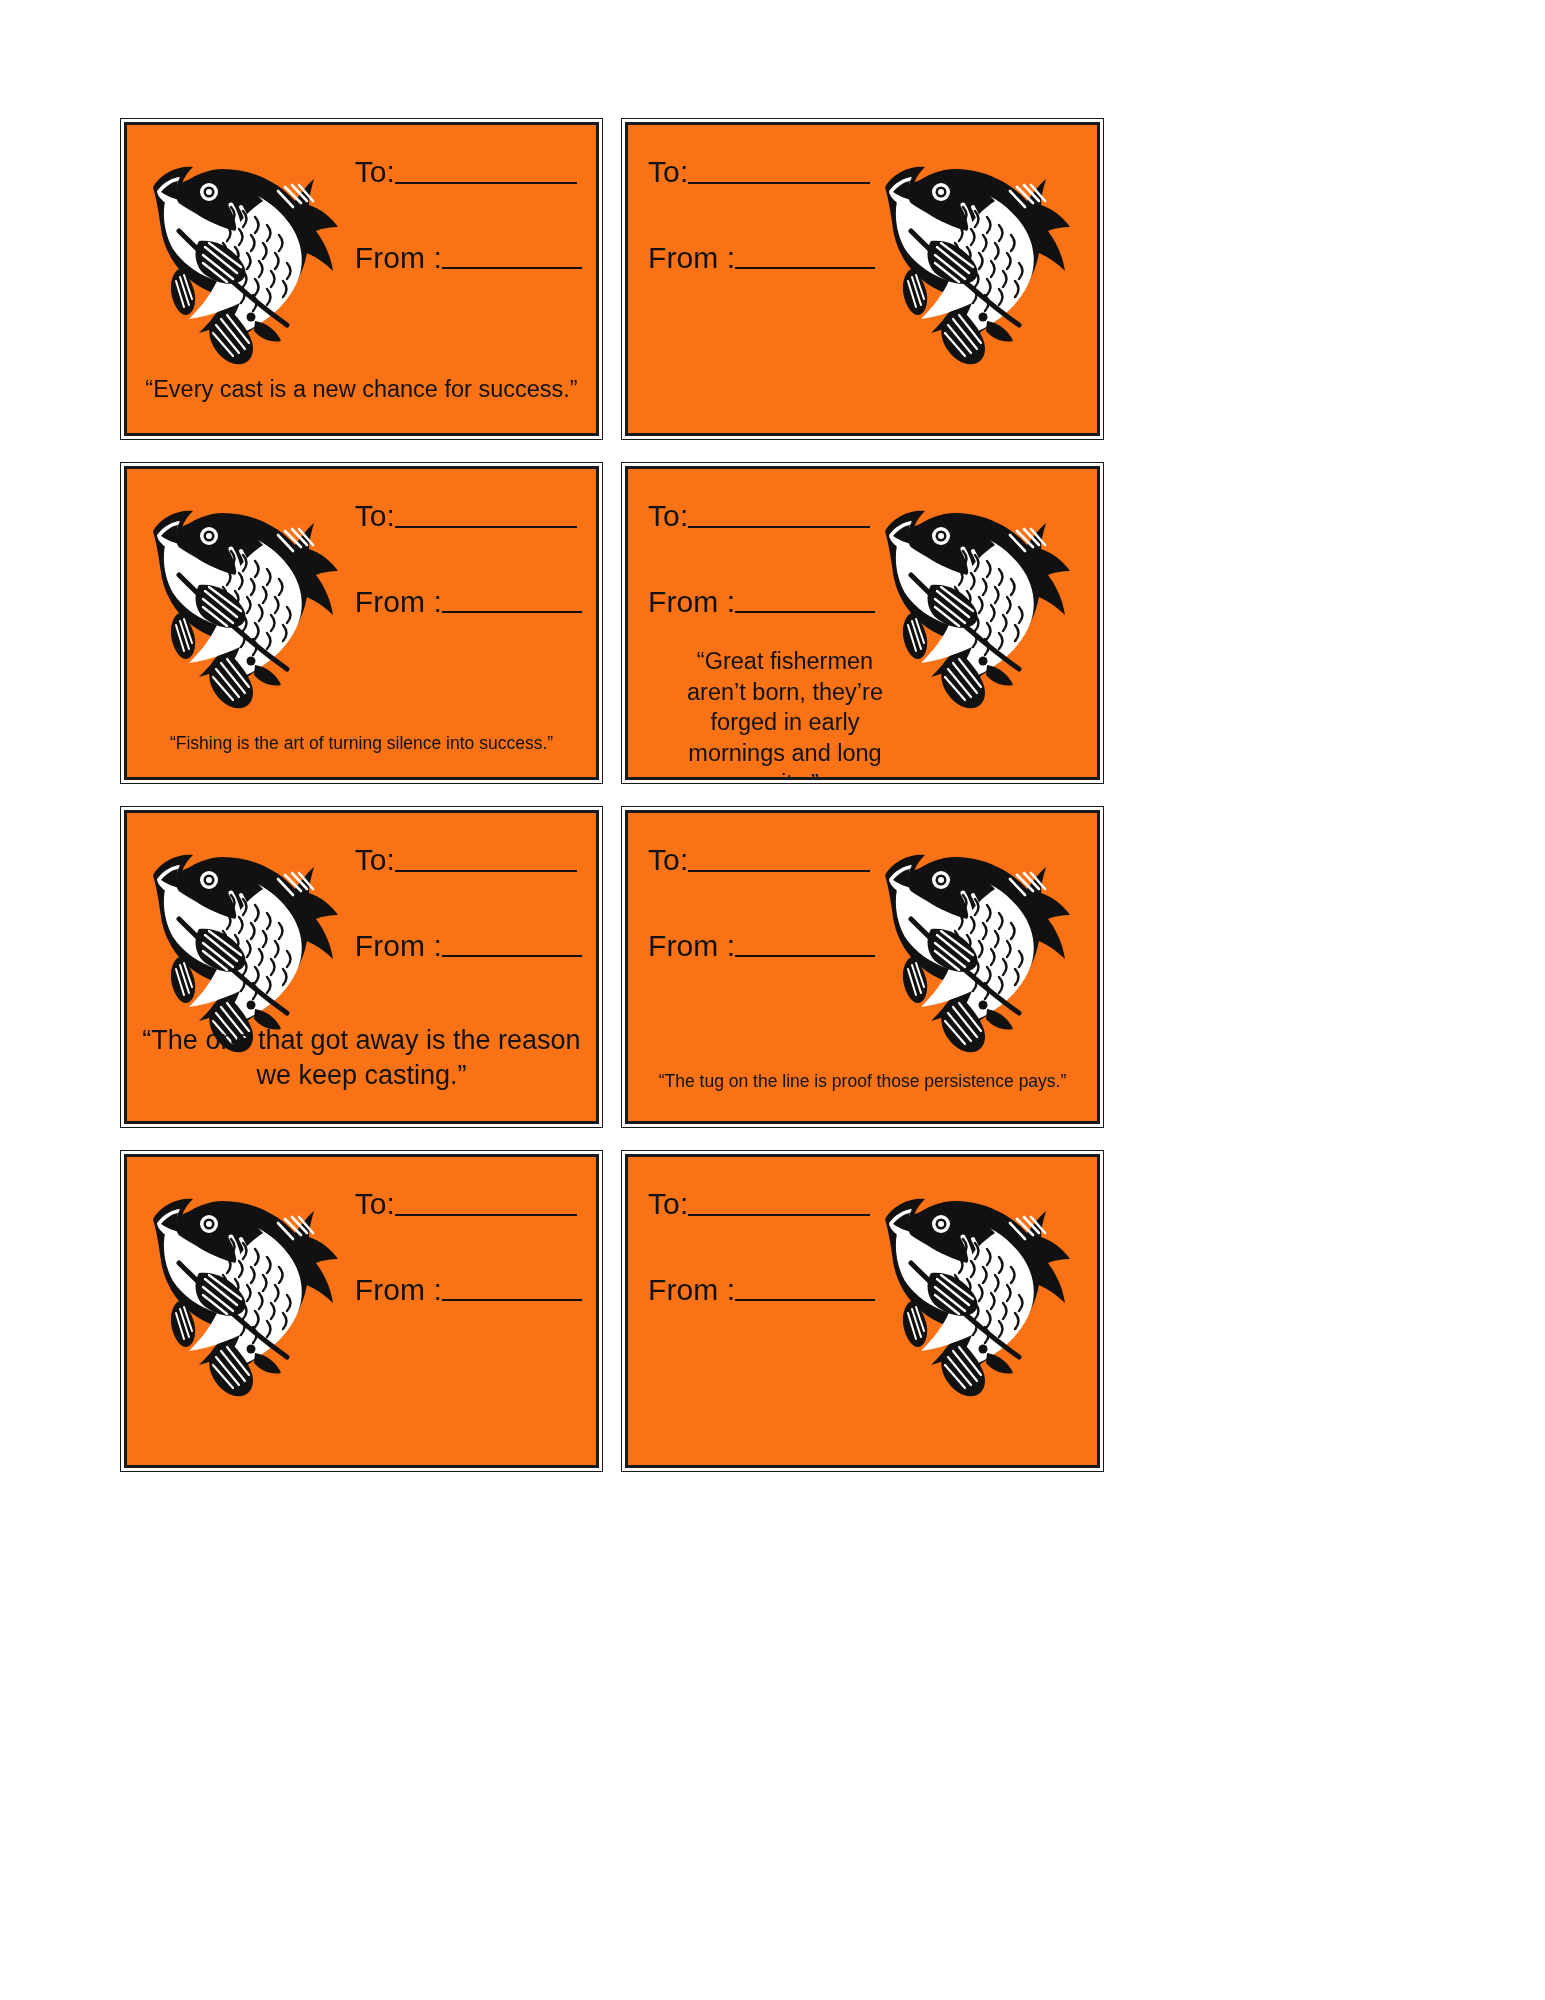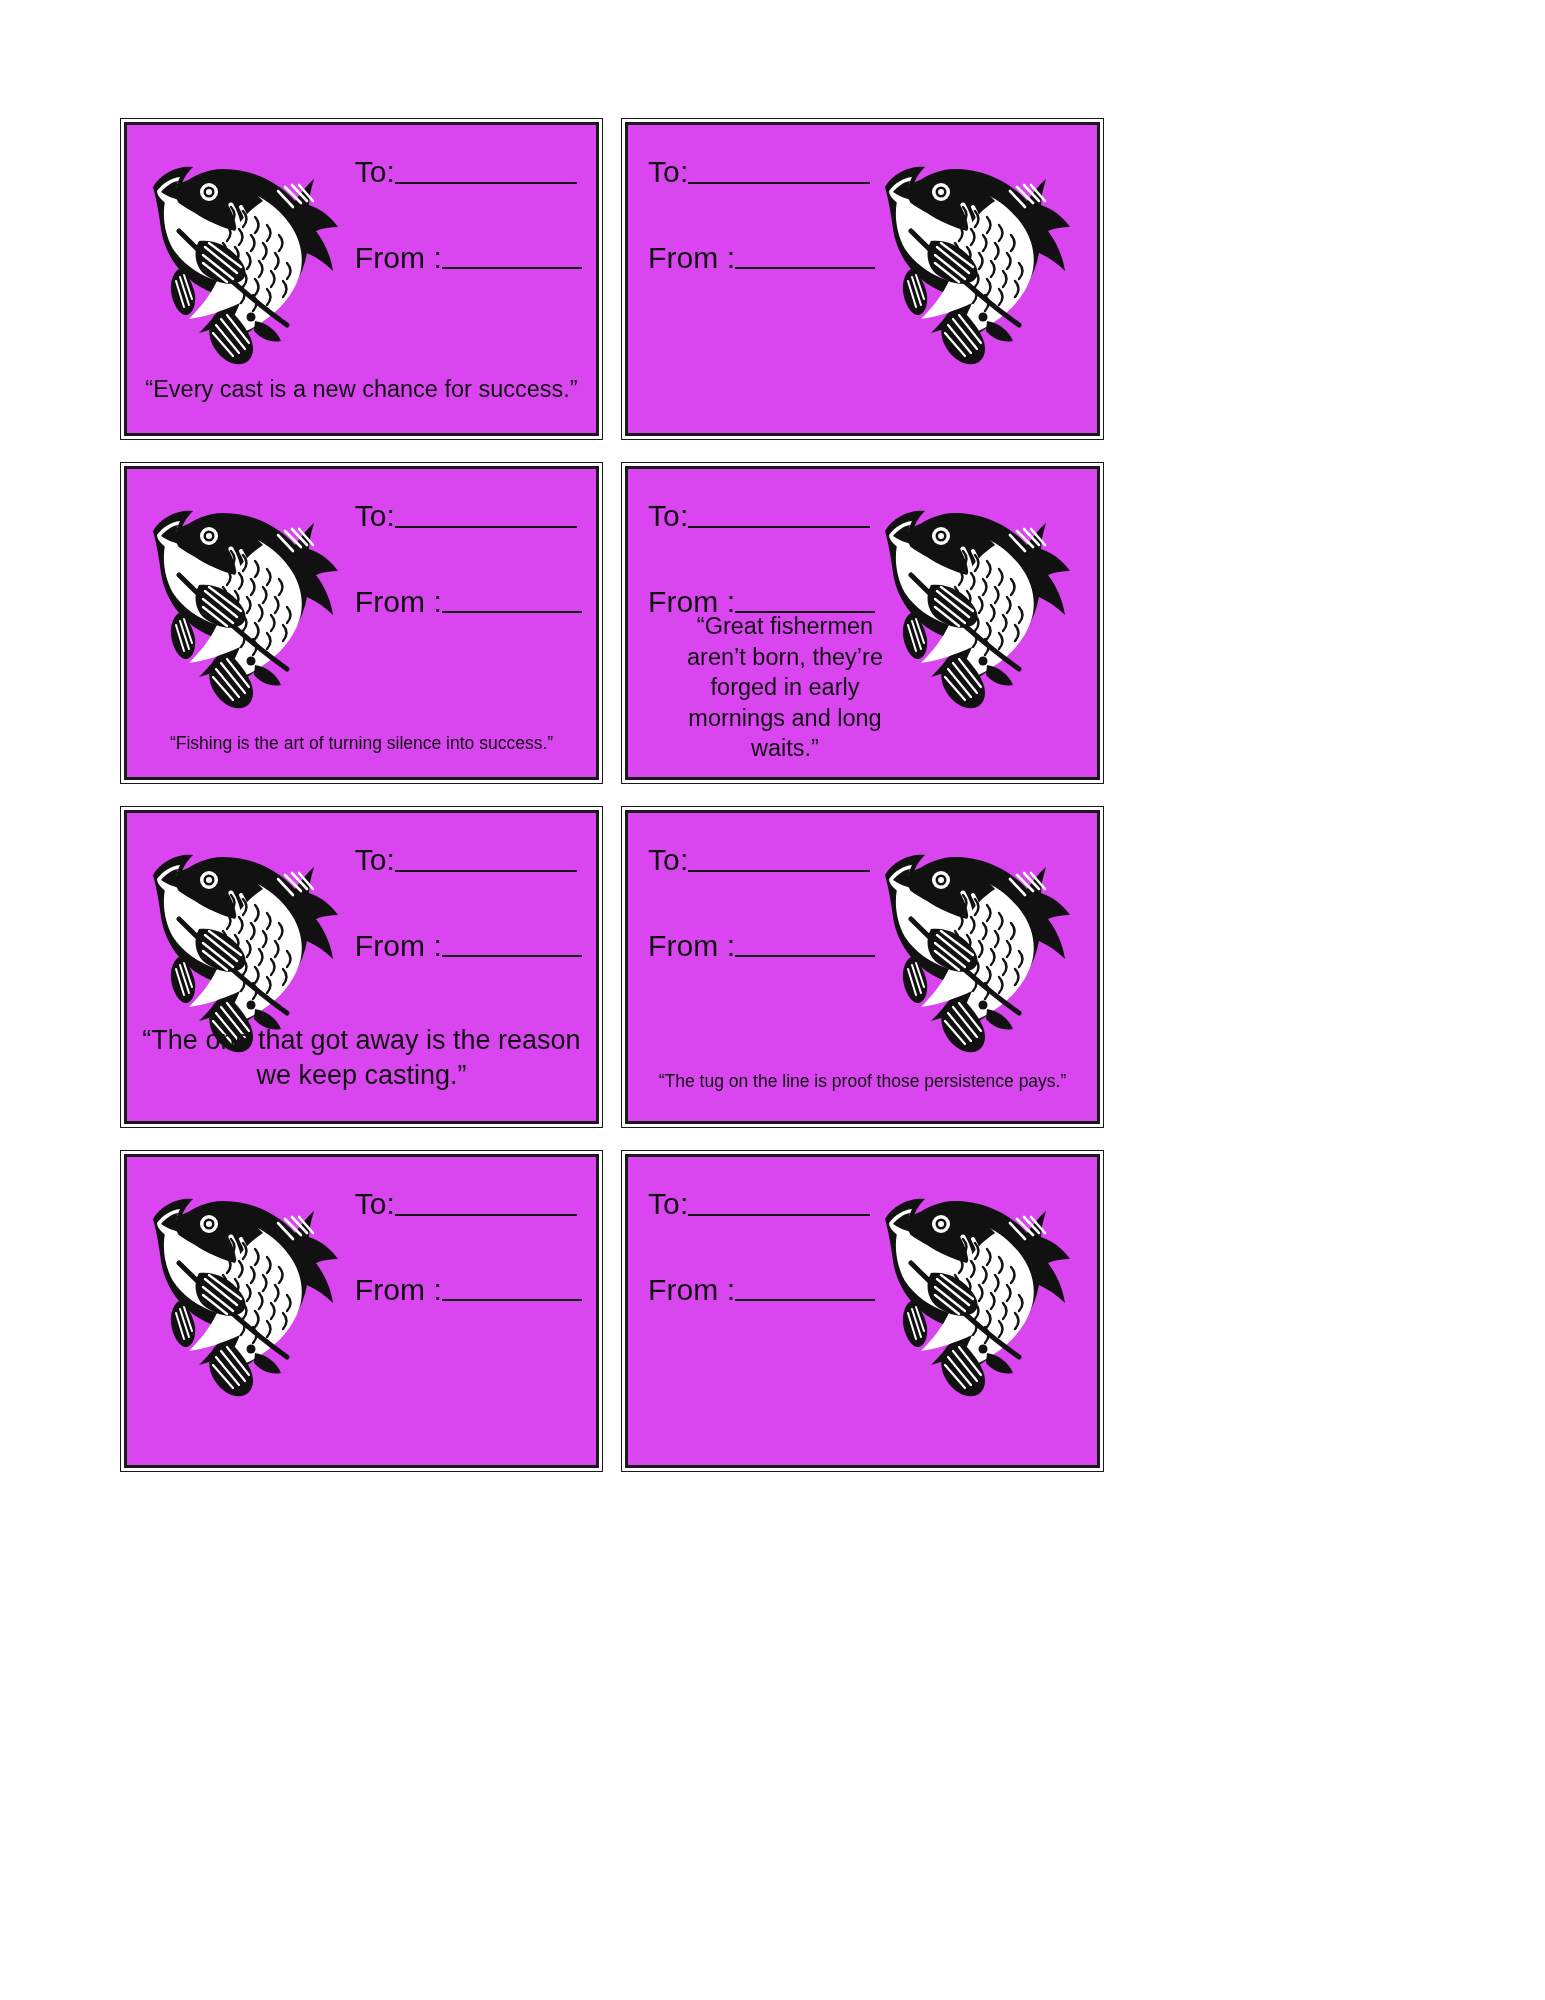--- a/index.html
+++ b/index.html
@@ -37,21 +37,21 @@
     border: 1.5px solid #1a1a1a;
     padding: 3px;
     background: #ffffff;
     overflow: hidden;
   }
   .tag-inner {
     position: relative;
     width: 100%;
     height: 100%;
     border: 3px solid #1a1a1a;
-    background: #d946ef;
+    background: #f97316;
     overflow: hidden;
   }
 
   
   .fish-art {
     position: absolute;
     top: 10px;
     width: 222px;
     height: 238px;
   }
@@ -94,21 +94,21 @@
     left: 0;
     right: 0;
     text-align: center;
     padding: 0 14px;
     color: #111;
     line-height: 1.30;
   }
 
   
   .q-sm  { font-size: 17.5px; }
-  .q-md  { font-size: 23.5px; }
+  .q-md  { font-size: 23.5px; margin-top: 35px; }
   .q-lg  { font-size: 27px;  }
 
   
   .qp-bottom { bottom: 28px; }
   .qp-bottom2{ bottom: 22px; }
   .qp-mid    { top: 142px; }
   .qp-mid2   { top: 178px; }
 
   
   .qw-narrow { right: auto; left: 23px; width: 268px; }

